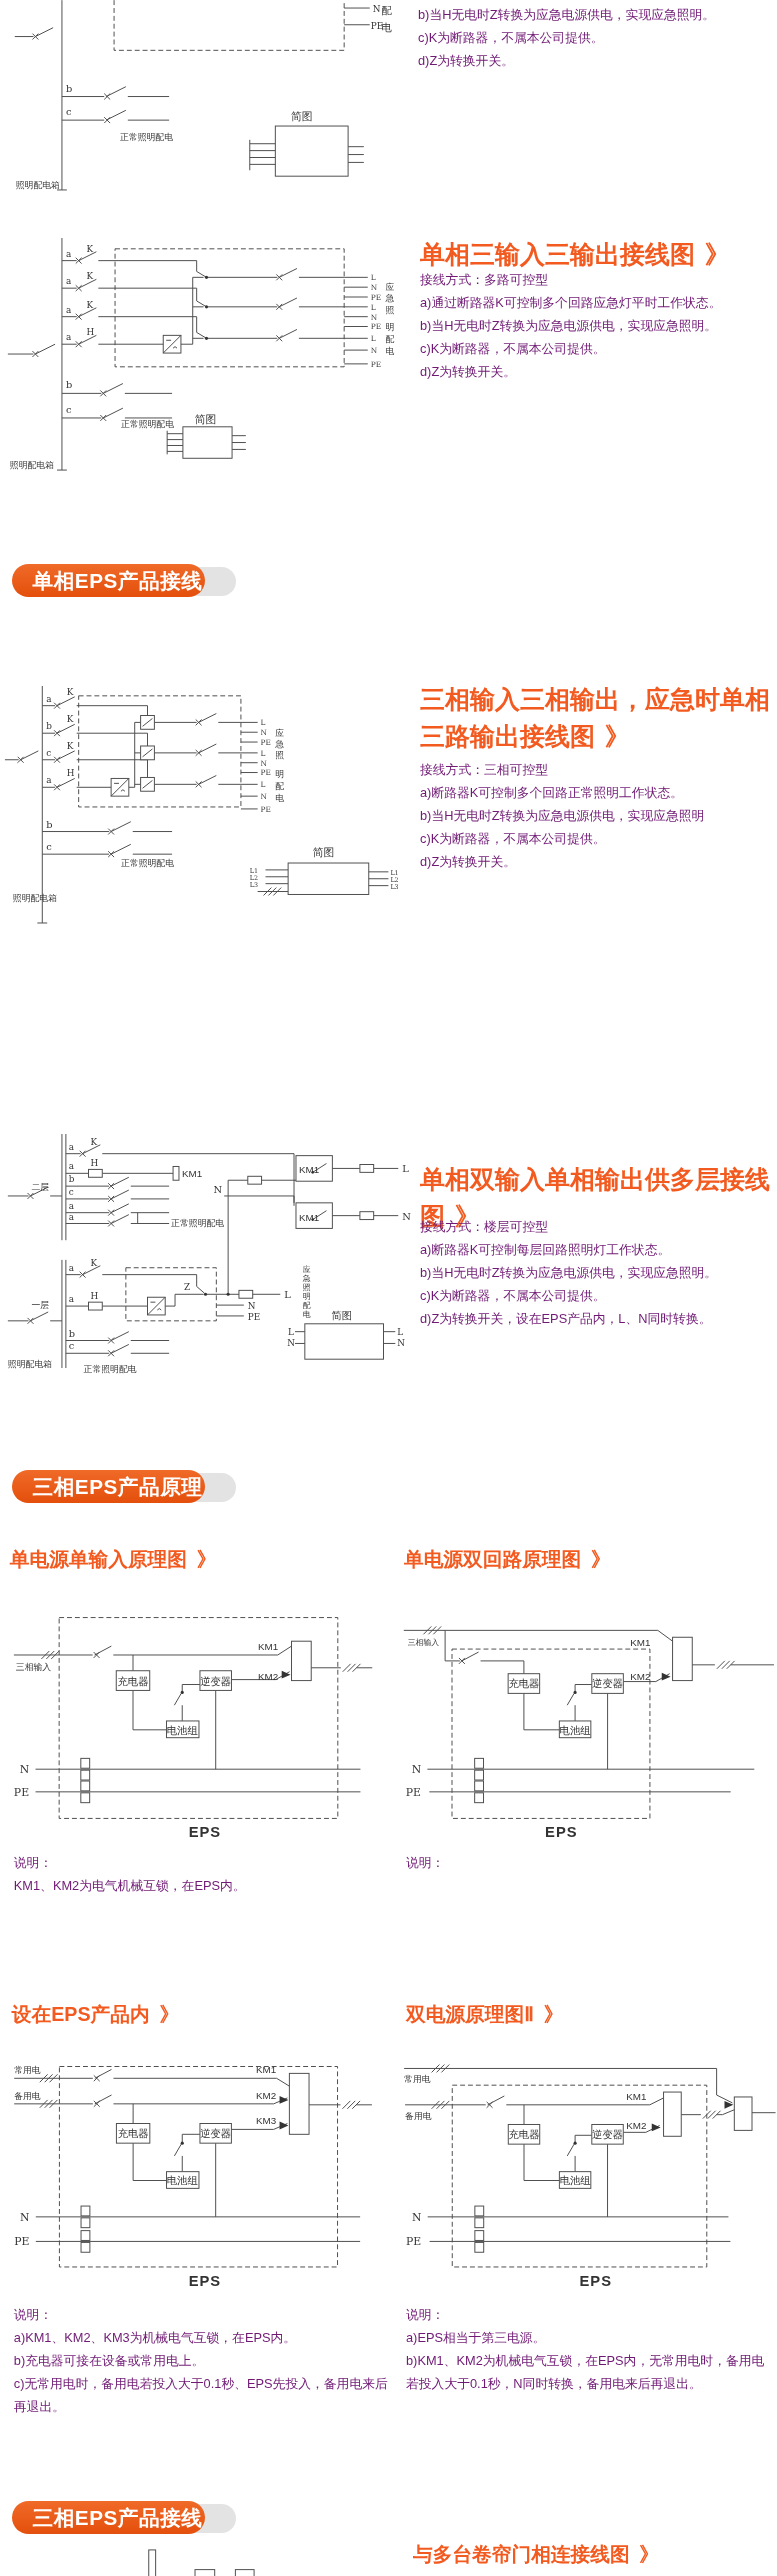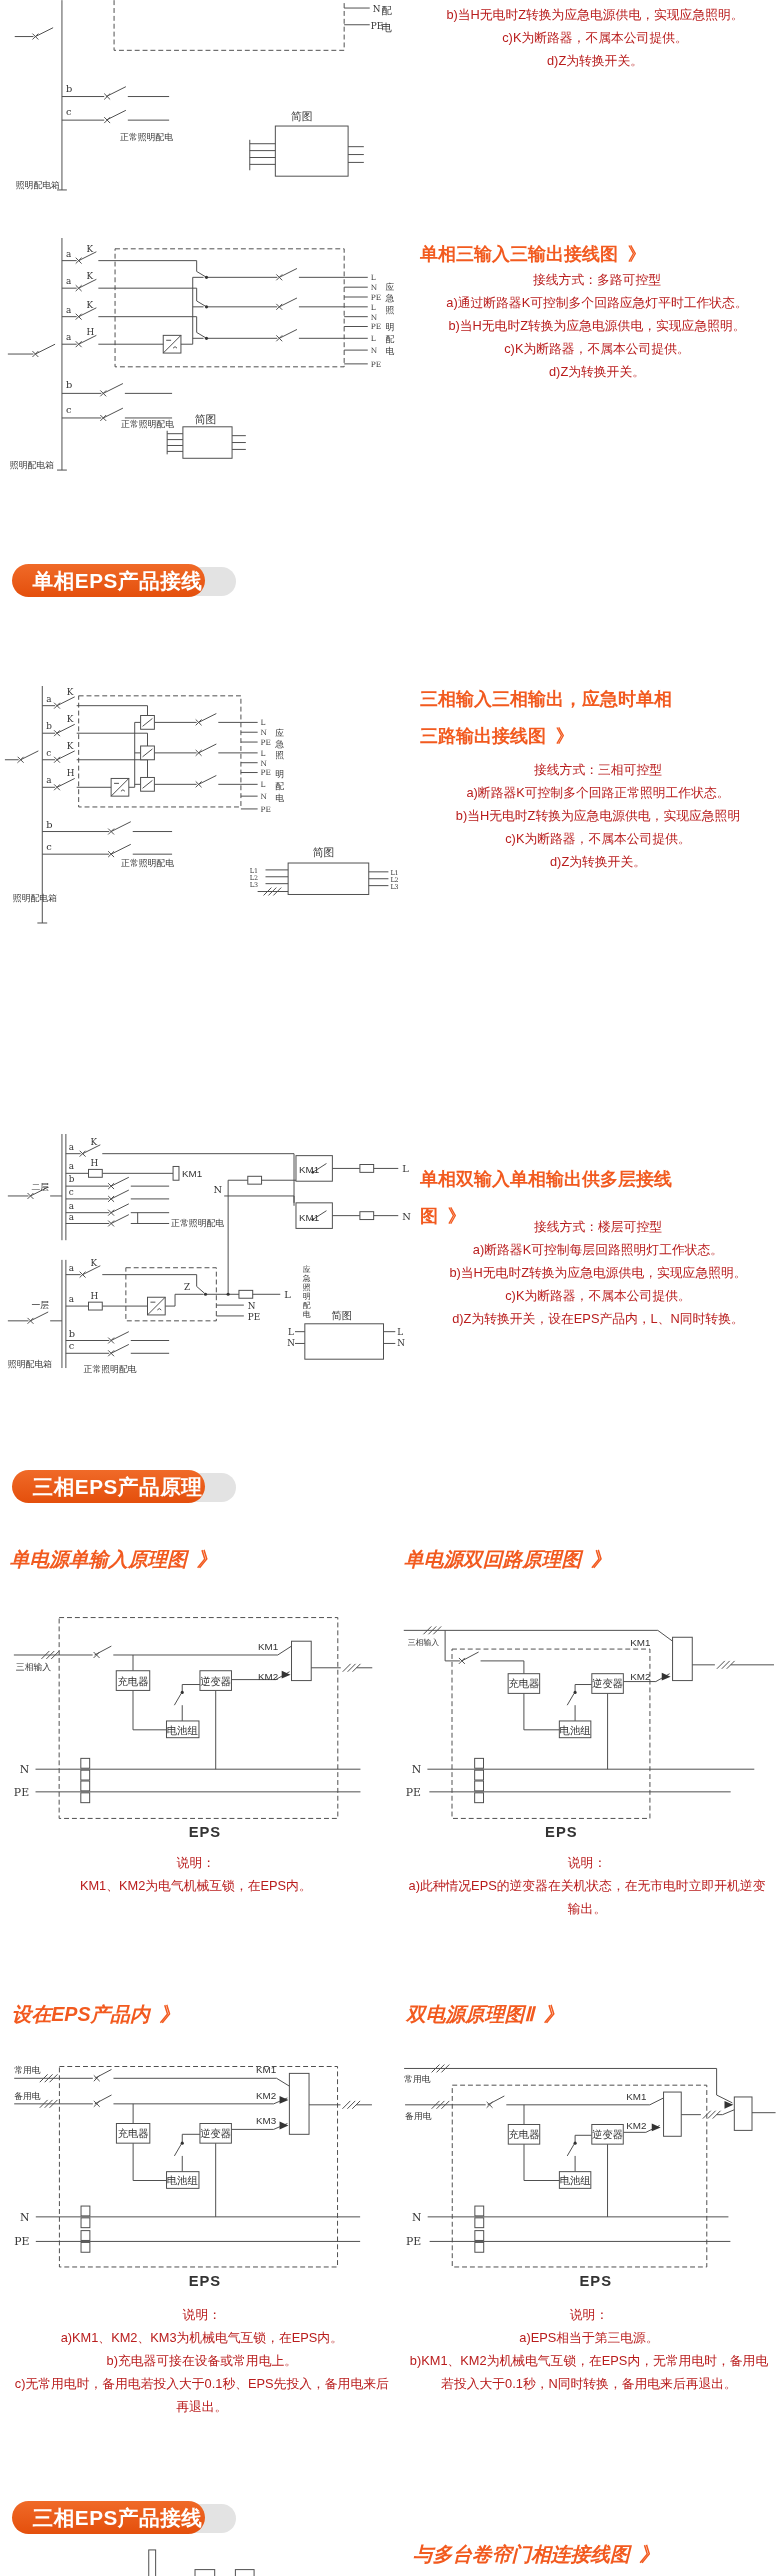--- a/index.html
+++ b/index.html
@@ -1,24 +1,24 @@
 <!DOCTYPE html>
 <html><head>
 <meta charset="utf-8">
 <style>
   html,body{margin:0;padding:0;background:#fff;}
   .page{position:relative;width:778px;height:2576px;background:#fff;overflow:hidden;
         font-family:"Liberation Sans",sans-serif;}
   .abs{position:absolute;}
   
-  .sec-title{position:absolute;color:#f25a1f;font-weight:bold;font-size:18px;line-height:37px;}
-  .sec-title.small{font-size:19.7px;line-height:29.5px;font-style:italic;}
+  .sec-title{position:absolute;color:#f25a1f;font-weight:bold;font-size:25px;line-height:37px;}
+  .sec-title.small{font-size:19.7px;line-height:29.5px;}
   .arrow{color:#f25a1f;font-weight:bold;margin-left:9.8px;letter-spacing:-2px;}
   
-  .notes{position:absolute;color:#b91c1c;font-size:12.8px;line-height:23px;text-align:center;}
+  .notes{position:absolute;color:#701a75;font-size:12.8px;line-height:23px;}
   .note-line{white-space:normal;}
   
   .banner{position:absolute;left:11.8px;width:226px;height:34px;}
   .banner-tail{position:absolute;left:29.5px;top:3px;width:195px;height:28.5px;background:#e3e3e3;border-radius:14.8px;}
   .banner-pill{position:absolute;left:0;top:0;width:193px;height:33px;box-sizing:border-box;
     background:linear-gradient(#f06a28,#e44f0c);border-radius:16.7px;color:#fff;
     font-size:20.7px;font-weight:bold;line-height:33px;padding-left:20.7px;letter-spacing:0.5px;}
   
   svg{position:absolute;overflow:visible;}
   .ln{stroke:#4d4d4d;stroke-width:1;fill:none;}
@@ -377,21 +377,20 @@
     <text class="tl11" x="22" y="209">PE</text>
     <text class="teps" x="180" y="251" text-anchor="middle">EPS</text>
   </svg>
 
   <div class="notes" style="left:13.8px;top:1851px;width:364px">
     <div class="note-line">说明：</div>
     <div class="note-line">KM1、KM2为电气机械互锁，在EPS内。</div>
   </div>
   <div class="notes" style="left:406px;top:1851px;width:362px">
     <div class="note-line">说明：</div>
-    <div class="note-line">a)此种情况EPS的逆变器在关机状态，在无市电时立即开机逆变输出。</div>
   </div>
 
   <div class="sec-title small" style="left:11.8px;top:2000px">
     <span>设在EPS产品内</span><span class="arrow">》</span>
   </div>
   <div class="sec-title small" style="left:406px;top:2000px">
     <span>双电源原理图Ⅱ</span><span class="arrow">》</span>
   </div>
 
   <svg class="abs" style="left:0;top:2038px" width="394" height="285" viewBox="0 0 400 290">

